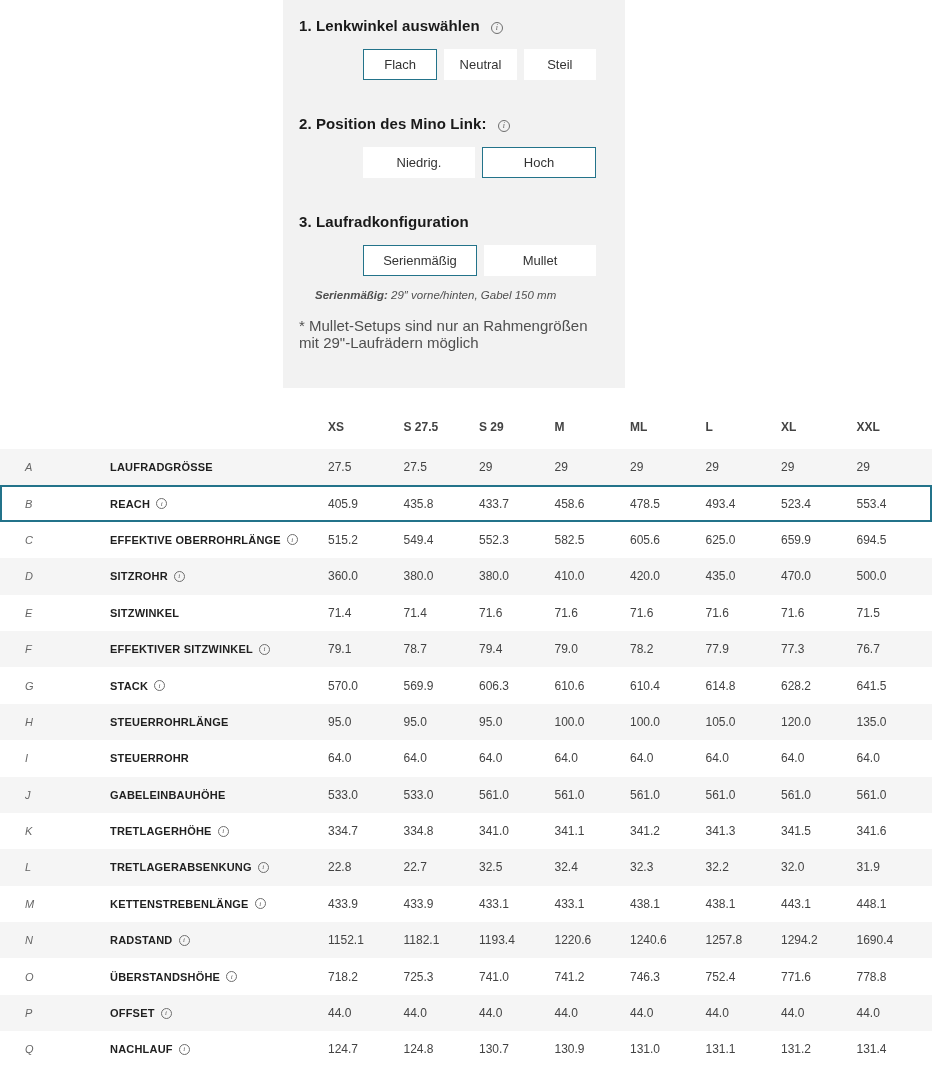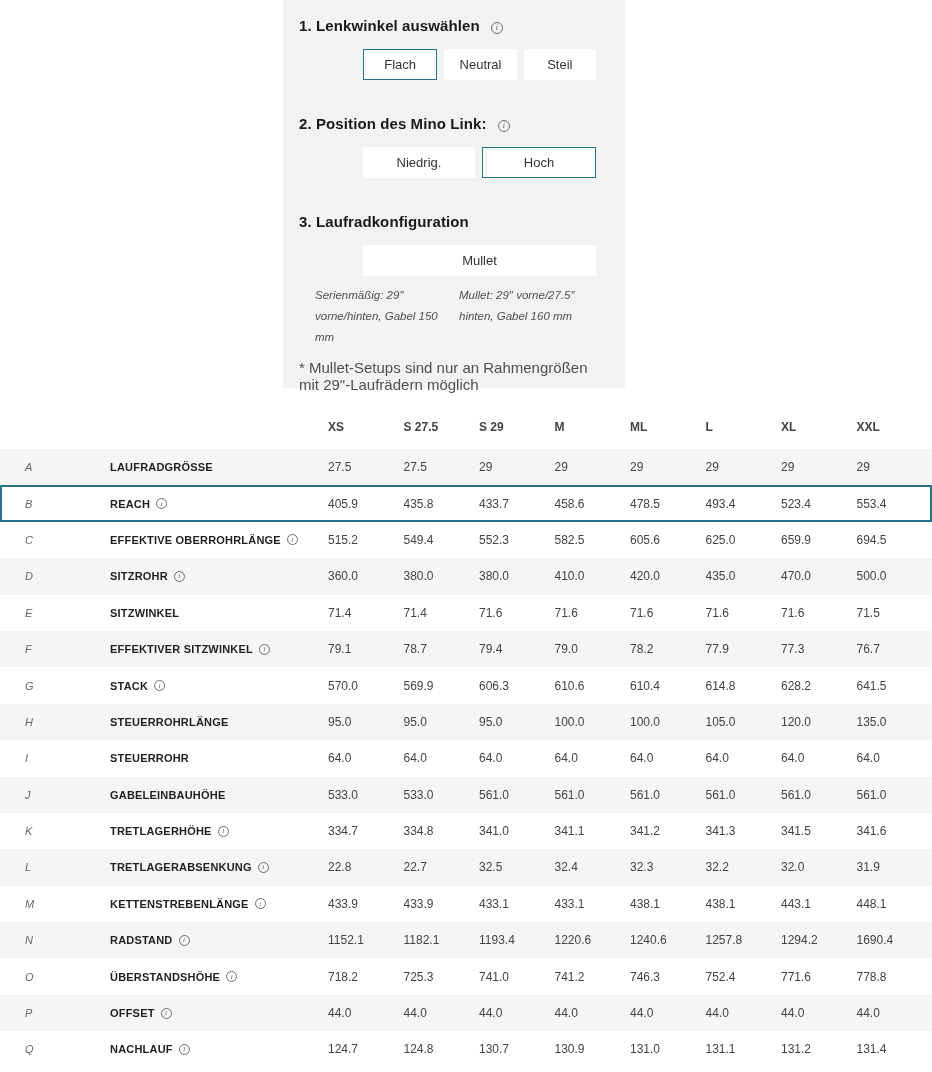--- a/index.html
+++ b/index.html
@@ -16,21 +16,21 @@
                color:#5a5a5a; margin-left:7px; vertical-align:1px; }
   .info-icon::before { content:"i"; font:italic 8px "Liberation Serif", serif; }
   .btn-row { display:flex; gap:7px; margin:15px 0 0 16px; width:281px;padding-left:48px; }
   .opt-btn { flex:1; height:31px; background:#fff; border:none; cursor:pointer;
              font-family:"Liberation Sans",sans-serif; font-size:13px; color:#333;
              display:inline-flex; align-items:center; justify-content:center; }
   .opt-btn.selected { border:1.5px solid #23738a; }
   .config-section { margin-bottom:35px; }
   .desc-row { display:flex; gap:7px; margin:9px 0 0 16px; width:281px; }
   .desc { flex:1; font-style:italic; font-size:11.5px; line-height:21px; color:#4f4f4f; }
-  .desc .lead { font-weight:normal; font-style:italic; }
+  .desc .lead { font-weight:bold; font-style:italic; }
   .footnote { font-size:15px; color:#4f4f4f; margin-top:-4px; }
 
   
   .geo-table { position:absolute; left:0; top:405px; width:932px; }
   .geo-header, .geo-row { display:grid;
       grid-template-columns:110px 218px repeat(8, 1fr); align-items:center; }
   .geo-header { height:44px; }
   .geo-header .val { font-weight:bold; font-size:13px; color:#1f1f1f; }
   .geo-row { height:36.4px; background:#fff; }
   .geo-row:nth-child(even) { background:#f5f5f5; }
@@ -72,25 +72,25 @@
           <button class="opt-btn">Niedrig.</button>
           <button class="opt-btn selected">Hoch</button>
         </div>
     </div>
 
     <div class="config-section" style="margin-bottom:15px;">
       <h3 class="config-title">
         <span>3. Laufradkonfiguration</span>
       </h3>
       <div class="btn-row">
+          <button class="opt-btn selected">Serienmäßig</button>
           <button class="opt-btn">Mullet</button>
         </div>
       <div class="desc-row">
         <p class="desc"><em class="lead">Serienmäßig:</em> <span>29″ vorne/hinten, Gabel 150 mm</span></p>
-        <p class="desc"><em class="lead">Mullet:</em> <span>29″ vorne/27.5″ hinten, Gabel 160 mm</span></p>
       </div>
     </div>
 
     <p class="footnote">* Mullet-Setups sind nur an Rahmengrößen mit 29"-Laufrädern möglich</p>
   </section>
 
   <section class="geo-table">
     <div class="geo-header">
         <span class="cell letter"></span>
         <span class="cell label-cell"></span>

